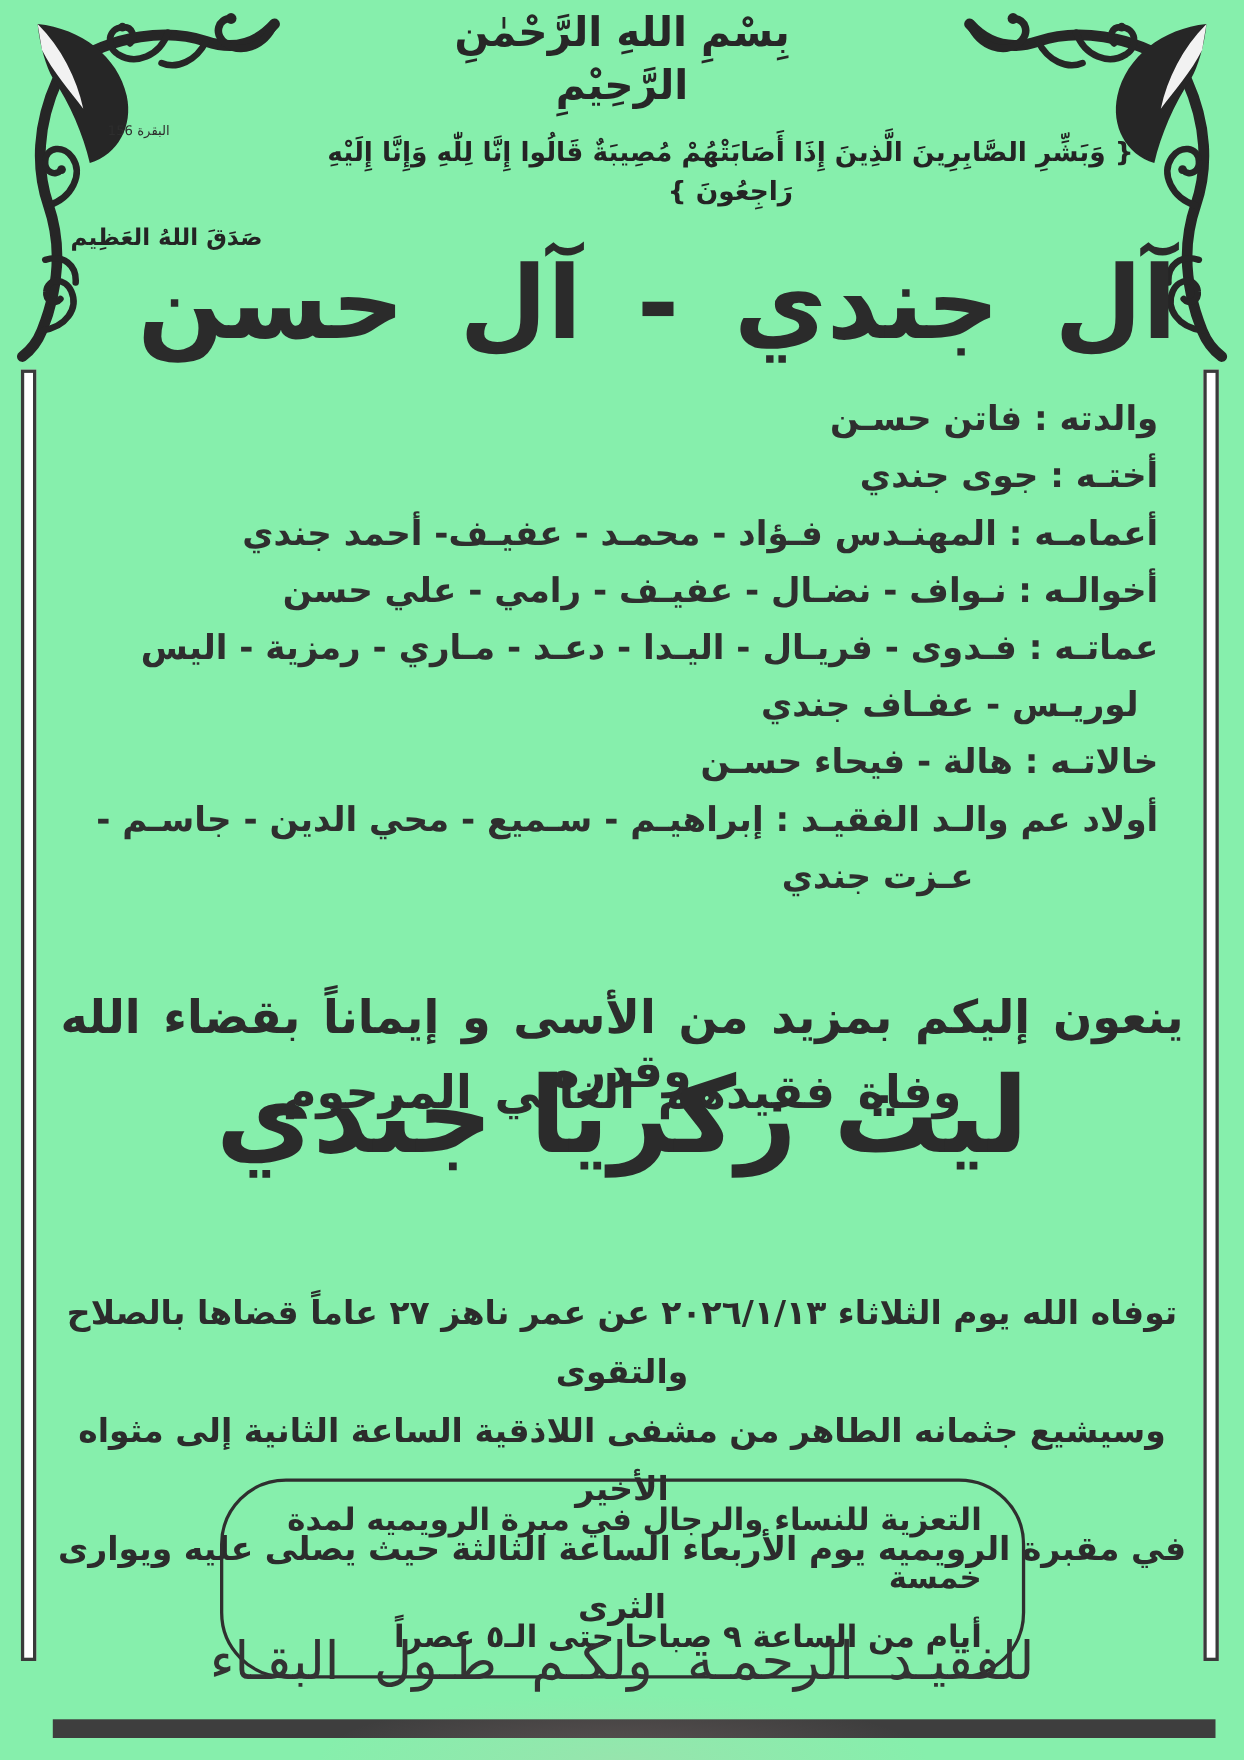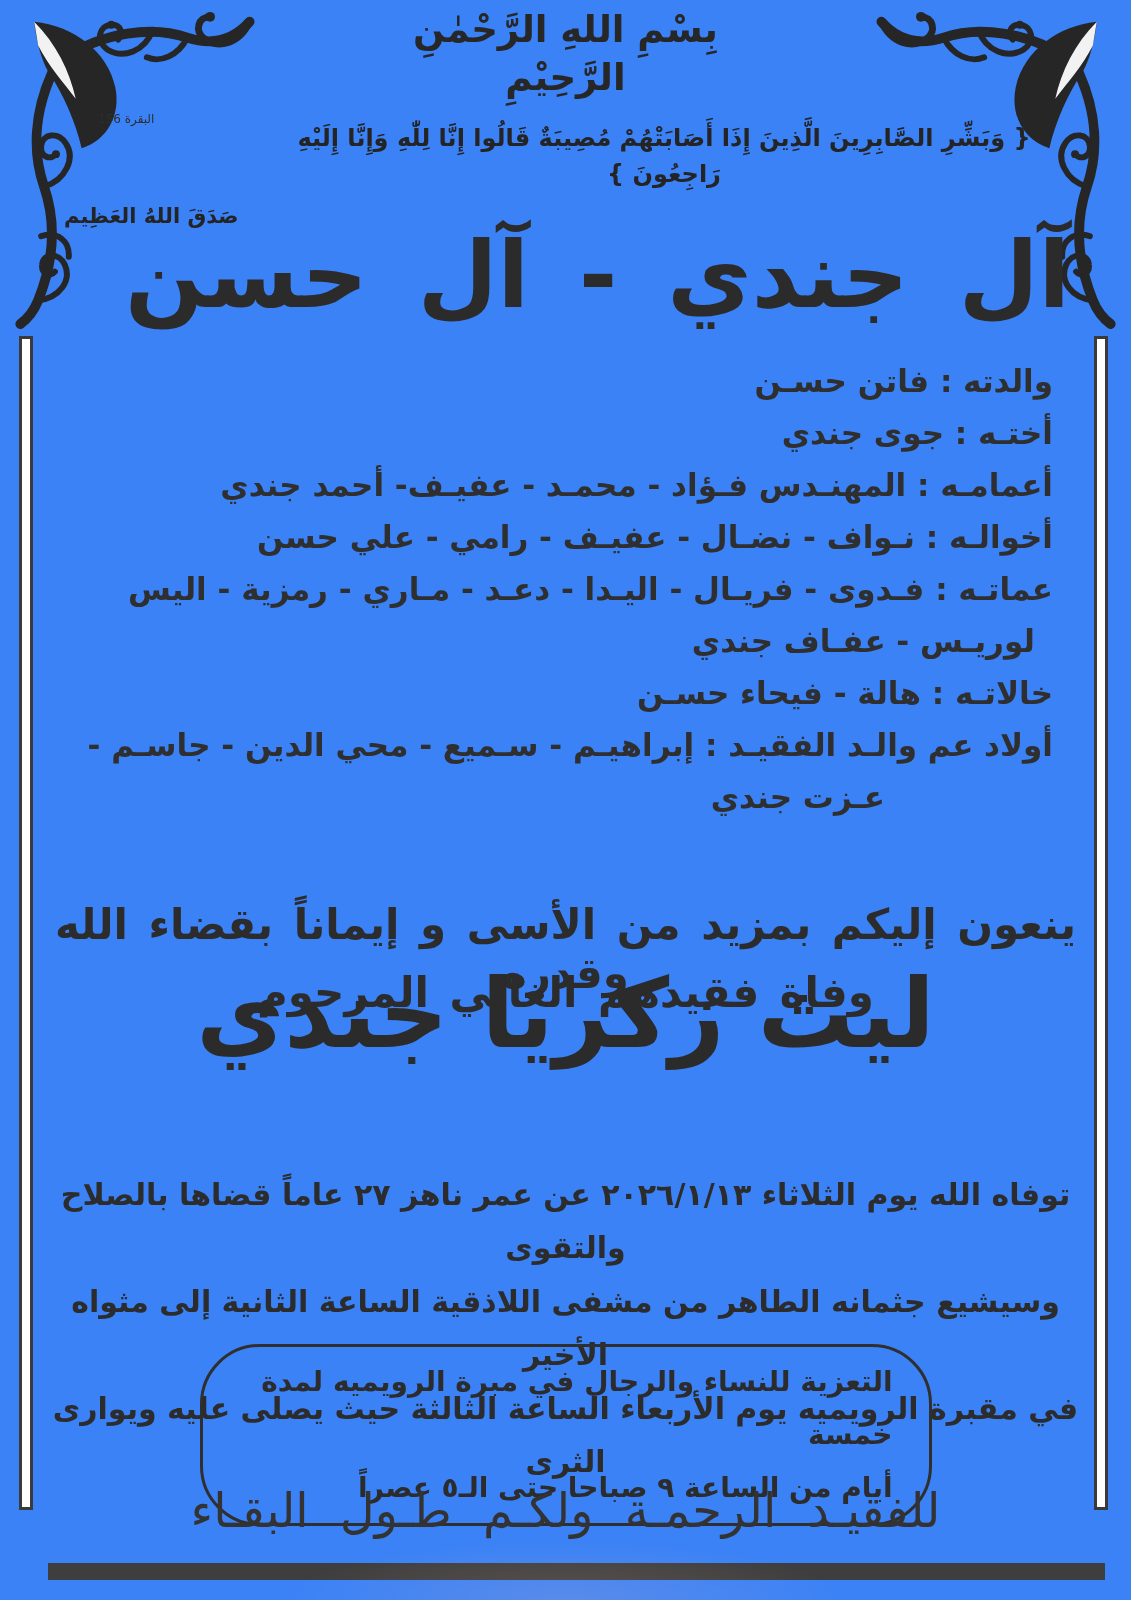--- a/index.html
+++ b/index.html
@@ -1,20 +1,20 @@
 <!DOCTYPE html>
 <html dir="rtl" lang="ar"><head>
 <meta charset="utf-8">
 <style>
   html,body{margin:0;padding:0;background:#e9e9e9;}
   .page{
     position:relative;
     width:1131px;height:1600px;
     margin:0 auto;
-    background:#3b82f6;
+    background:#86efac;
     overflow:hidden;
     font-family:"DejaVu Sans", sans-serif;
     color:#2e2e2e;
     direction:rtl;
   }
   .page::after{
     content:"";position:absolute;left:25%;right:25%;bottom:0;height:60px;
     background:radial-gradient(ellipse at 50% 100%, rgba(226,180,178,0.18), rgba(226,180,178,0) 70%);
     pointer-events:none;
   }

